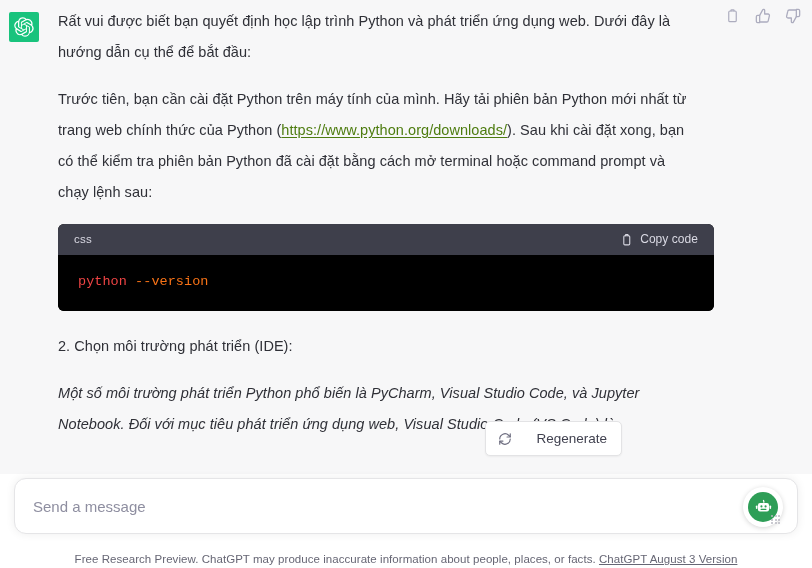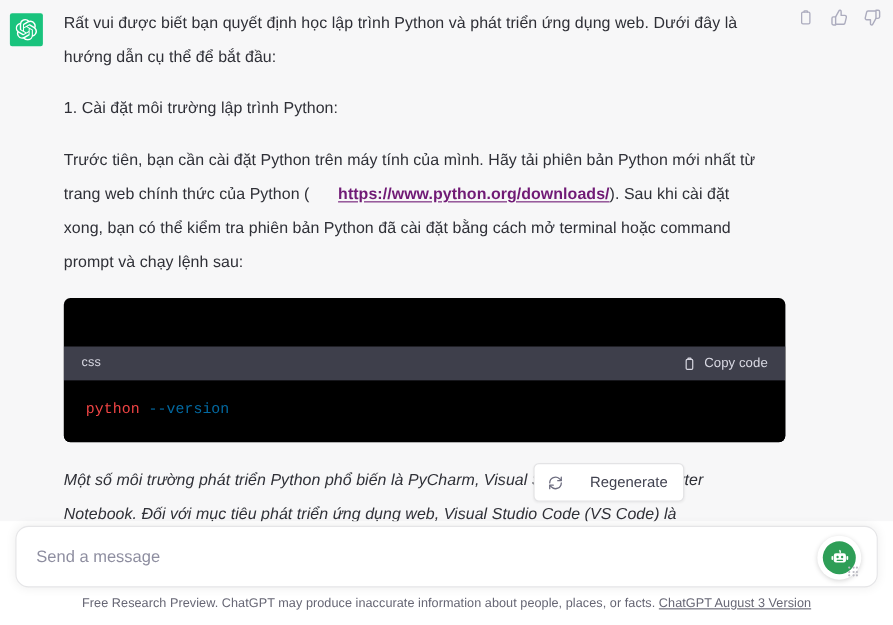--- a/index.html
+++ b/index.html
@@ -54,25 +54,24 @@
     line-height: 31px;
     letter-spacing: 0.05px;
   }
 
   .msg-body p {
     margin: 0 0 16px 0;
   }
   .msg-body p.tight { margin-bottom: 14px; font-style: italic; }
 
   .msg-body a.inline-link {
-    color: #701a75;
-    font-weight: bold;
+    color: #4d7c0f;
+    font-weight: normal;
     text-decoration: underline;
     text-underline-offset: 2px;
-    margin-left: 26px;
   }
 
   
   .msg-actions {
     position: absolute;
     right: 10px; top: 6px;
     display: flex;
     gap: 11px;
     align-items: center;
   }
@@ -92,21 +91,20 @@
     overflow: hidden;
     background: #000000;
   }
   .code-head {
     height: 31px;
     background: #3e3f4b;
     display: flex;
     align-items: center;
     justify-content: space-between;
     padding: 0 16px;
-    margin-top: 44px;
   }
   .code-lang {
     font-family: "Liberation Sans", sans-serif;
     font-size: 11.5px;
     color: #d9d9e3;
     letter-spacing: .2px;
   }
   .copy-code {
     display: flex;
     align-items: center;
@@ -119,21 +117,21 @@
   .copy-code svg { display:block; }
 
   .code-body {
     padding: 17px 20px 19px 20px;
     font-family: "Liberation Mono", monospace;
     font-size: 13.5px;
     line-height: 20px;
     background: #000000;
   }
   .tok-plain { color: #ef4444; text-align: center; }
-  .tok-attr  { color: #0369a1; }
+  .tok-attr  { color: #f97316; }
 
   
   .regenerate {
     position: absolute;
     right: 22px;
     top: 421px;
     display: flex;
     align-items: center;
     gap: 24px;
     background: #ffffff;
@@ -212,21 +210,21 @@
     gap: 1px;
   }
   .fab-grip i {
     background: #b9b9c2;
     border-radius: 50%;
     width: 2px; height: 2px;
   }
 
   .footer-note {
     position: absolute;
-    left: 0; top: 69px;
+    left: 0; top: 79px;
     width: 812px;
     text-align: center;
     font-size: 11.5px;
     color: #666674;
     letter-spacing: .05px;
   }
   .footer-note a {
     color: #666674;
     text-decoration: underline;
   }
@@ -243,40 +241,40 @@
       <div class="avatar">
         <svg width="20" height="20" viewBox="0 0 41 41" fill="none">
           <path d="M37.532 16.87a9.96 9.96 0 0 0-.856-8.184 10.08 10.08 0 0 0-10.855-4.835A9.96 9.96 0 0 0 18.306.5a10.08 10.08 0 0 0-9.614 6.977 9.97 9.97 0 0 0-6.664 4.834 10.08 10.08 0 0 0 1.24 11.817 9.95 9.95 0 0 0 .856 8.185 10.08 10.08 0 0 0 10.855 4.835 9.95 9.95 0 0 0 7.516 3.35 10.08 10.08 0 0 0 9.617-6.981 9.97 9.97 0 0 0 6.663-4.834 10.08 10.08 0 0 0-1.243-11.813ZM22.498 37.886a7.47 7.47 0 0 1-4.799-1.735l.237-.134 7.975-4.606a1.3 1.3 0 0 0 .655-1.135v-11.25l3.37 1.947a.12.12 0 0 1 .65.092v9.313a7.5 7.5 0 0 1-7.503 7.508Zm-16.13-6.886a7.47 7.47 0 0 1-.893-5.023l.237.142 7.984 4.605a1.29 1.29 0 0 0 1.308 0l9.74-5.62v3.896a.12.12 0 0 1-.48.103l-8.068 4.656a7.5 7.5 0 0 1-10.24-2.76ZM4.271 13.616a7.47 7.47 0 0 1 3.898-3.29v9.474a1.29 1.29 0 0 0 .653 1.13l9.695 5.595-3.373 1.945a.12.12 0 0 1-.113 0l-8.06-4.66a7.5 7.5 0 0 1-2.7-10.193Zm27.7 6.446-9.74-5.668 3.37-1.942a.12.12 0 0 1 .114 0l8.06 4.655a7.5 7.5 0 0 1-1.158 13.528v-9.475a1.3 1.3 0 0 0-.646-1.098Zm3.355-5.05-.238-.144-7.967-4.645a1.3 1.3 0 0 0-1.311 0l-9.739 5.62v-3.896a.12.12 0 0 1 .047-.104l8.06-4.65a7.5 7.5 0 0 1 11.14 7.764zm-21.104 6.941-3.37-1.943a.12.12 0 0 1-.066-.094v-9.313a7.5 7.5 0 0 1 12.293-5.756l-.237.134-7.975 4.606a1.3 1.3 0 0 0-.656 1.135zm1.831-3.945 4.338-2.505 4.342 2.503v5.007l-4.334 2.504-4.341-2.504z" fill="#fff"></path>
         </svg>
       </div>
 
       <div class="msg-body">
 
         <p>Rất vui được biết bạn quyết định học lập trình Python và phát triển ứng dụng web. Dưới đây là hướng dẫn cụ thể để bắt đầu:</p>
 
-        <p>1. Cài đặt môi trường lập trình Python:</p>
 
         <p><span>Trước tiên, bạn cần cài đặt Python trên máy tính của mình. Hãy tải phiên bản Python mới nhất từ trang web chính thức của Python (</span><a class="inline-link" href="#">https://www.python.org/downloads/</a><span>). Sau khi cài đặt xong, bạn có thể kiểm tra phiên bản Python đã cài đặt bằng cách mở terminal hoặc command prompt và chạy lệnh sau:</span></p>
 
         <div class="codeblock">
           <div class="code-head">
             <span class="code-lang">css</span>
             <span class="copy-code">
               <span>
                 <svg width="13" height="14" viewBox="0 0 24 24" fill="none" stroke="currentColor" stroke-width="2" stroke-linecap="round" stroke-linejoin="round">
                   <rect x="7" y="4" width="11" height="17" rx="2"></rect>
                   <path d="M10 4V3a1 1 0 0 1 1-1h3a1 1 0 0 1 1 1v1"></path>
                 </svg>
               </span>
               <span>Copy code</span>
             </span>
           </div>
           <div class="code-body"><span class="tok-plain">python</span><span class="tok-plain"> </span><span class="tok-attr">--version</span></div>
         </div>
 
+        <p>2. Chọn môi trường phát triển (IDE):</p>
 
         <p class="tight">Một số môi trường phát triển Python phổ biến là PyCharm, Visual Studio Code, và Jupyter Notebook. Đối với mục tiêu phát triển ứng dụng web, Visual Studio Code (VS Code) là</p>
 
       </div>
 
       <div class="msg-actions">
         <span class="act">
           <svg width="15" height="16" viewBox="0 0 24 24" fill="none" stroke="currentColor" stroke-width="1.9" stroke-linecap="round" stroke-linejoin="round">
             <rect x="6" y="4" width="12" height="17" rx="2"></rect>
             <path d="M9.5 4V3.2a1 1 0 0 1 1-1h3a1 1 0 0 1 1 1V4"></path>

